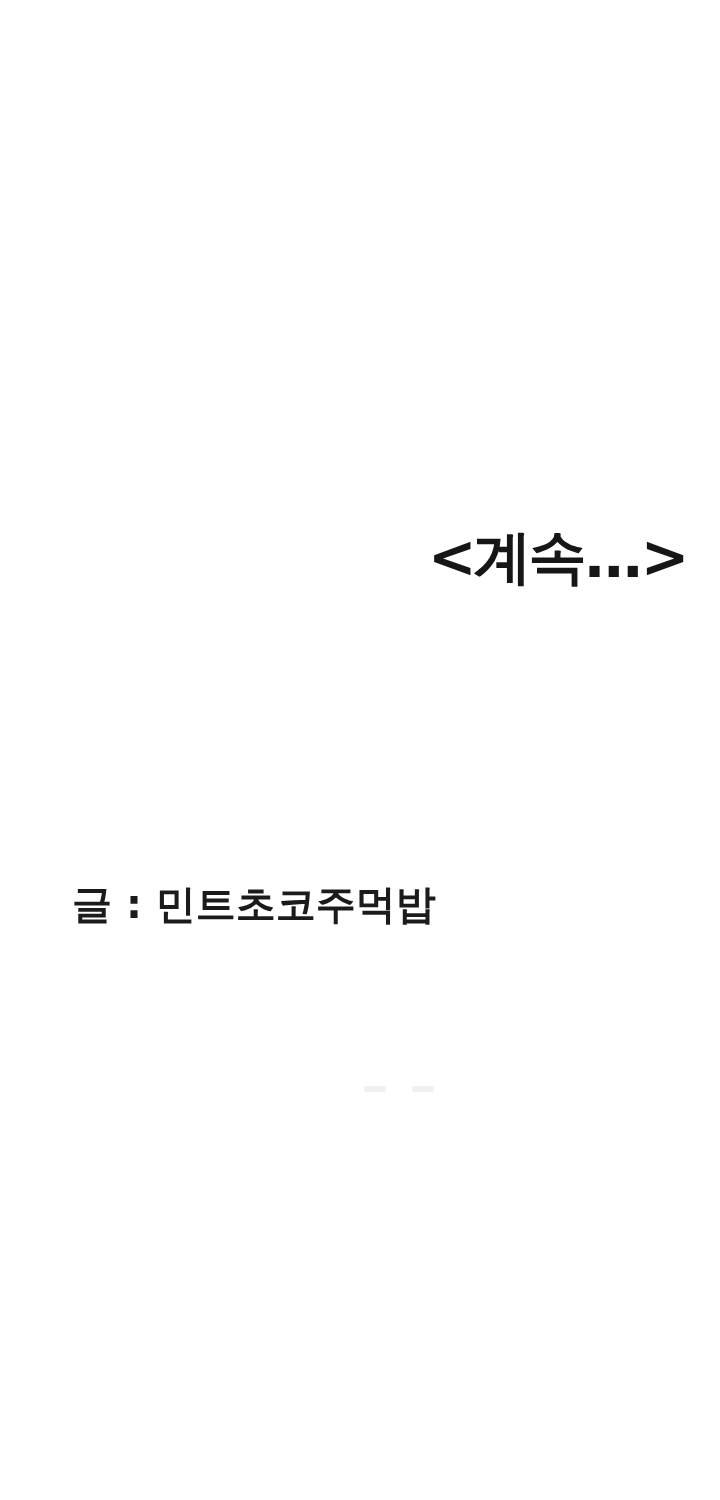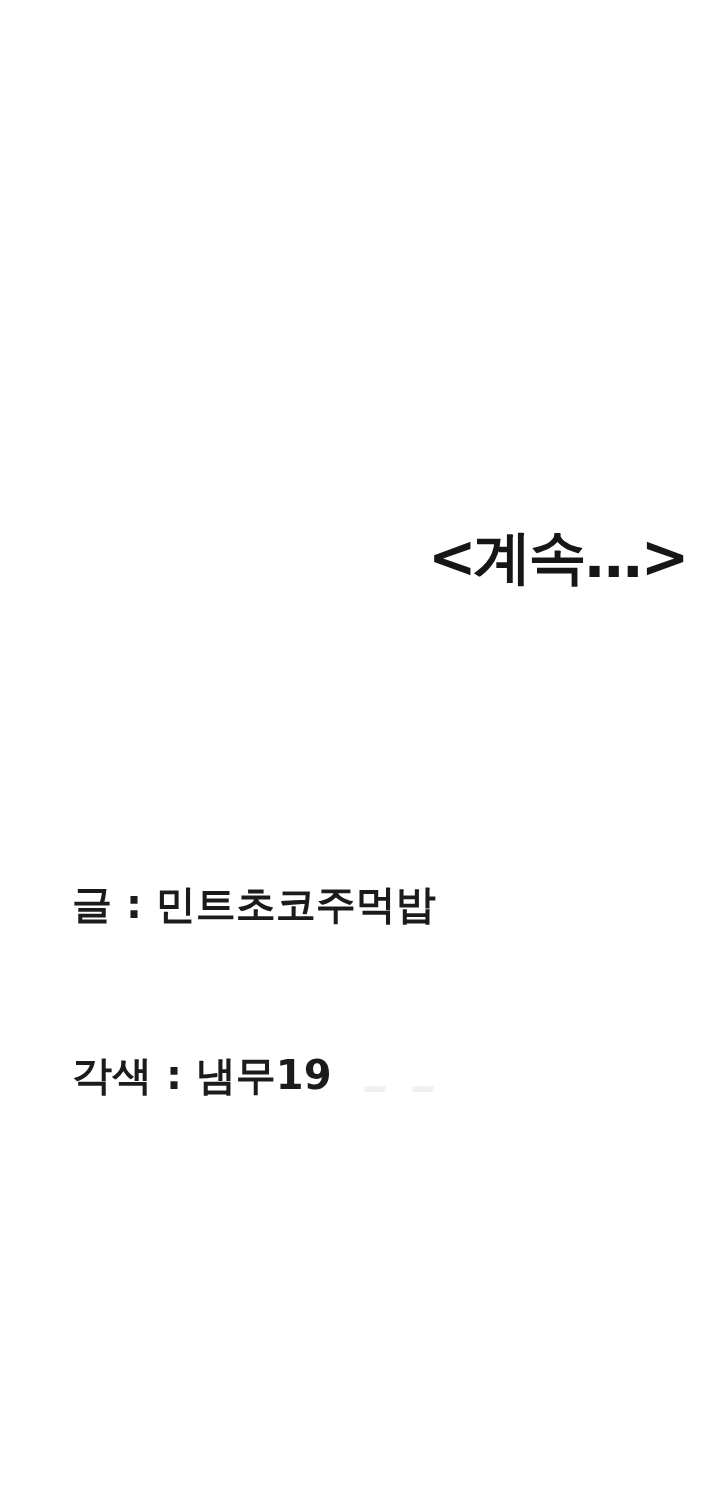--- a/index.html
+++ b/index.html
@@ -58,21 +58,20 @@
 </style>
 </head>
 <body>
 
 <div class="panel">
 
   <div class="continued-title">&lt;계속...&gt;</div>
 
   <div class="credits">
     <span class="credit-line">글 : 민트초코주먹밥</span>
-    <span class="credit-line">각색 : 냄무19</span>
     
   </div>
 
   <div class="faint-watermark">
     <i></i>
     <i></i>
   </div>
 
 </div>
 

